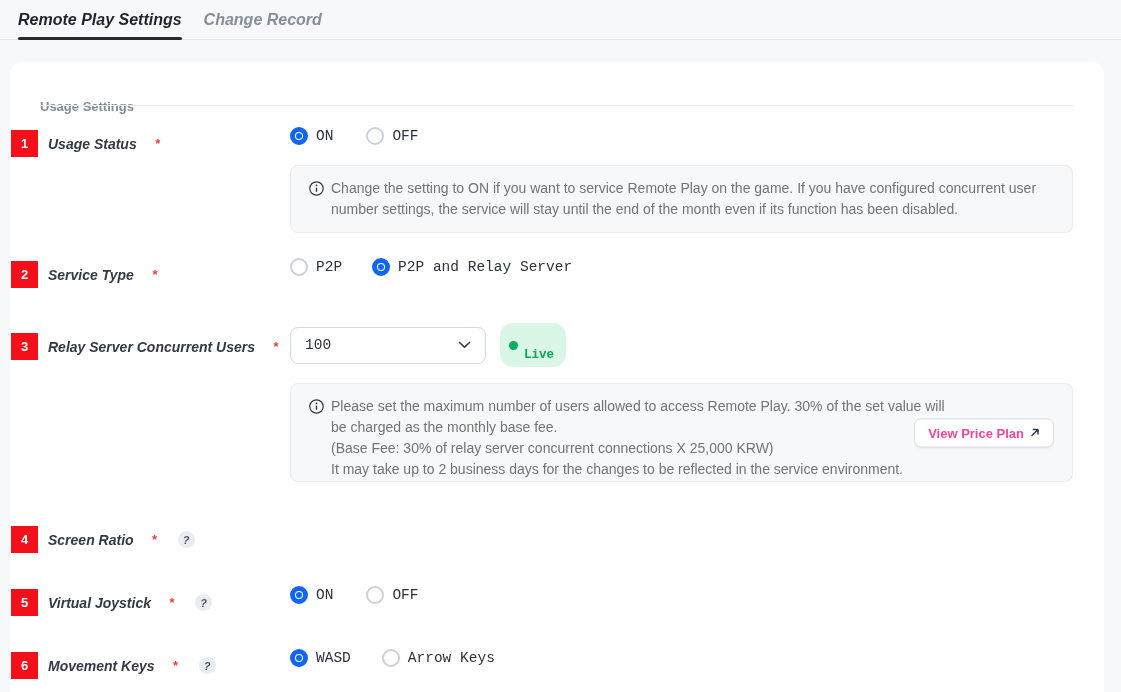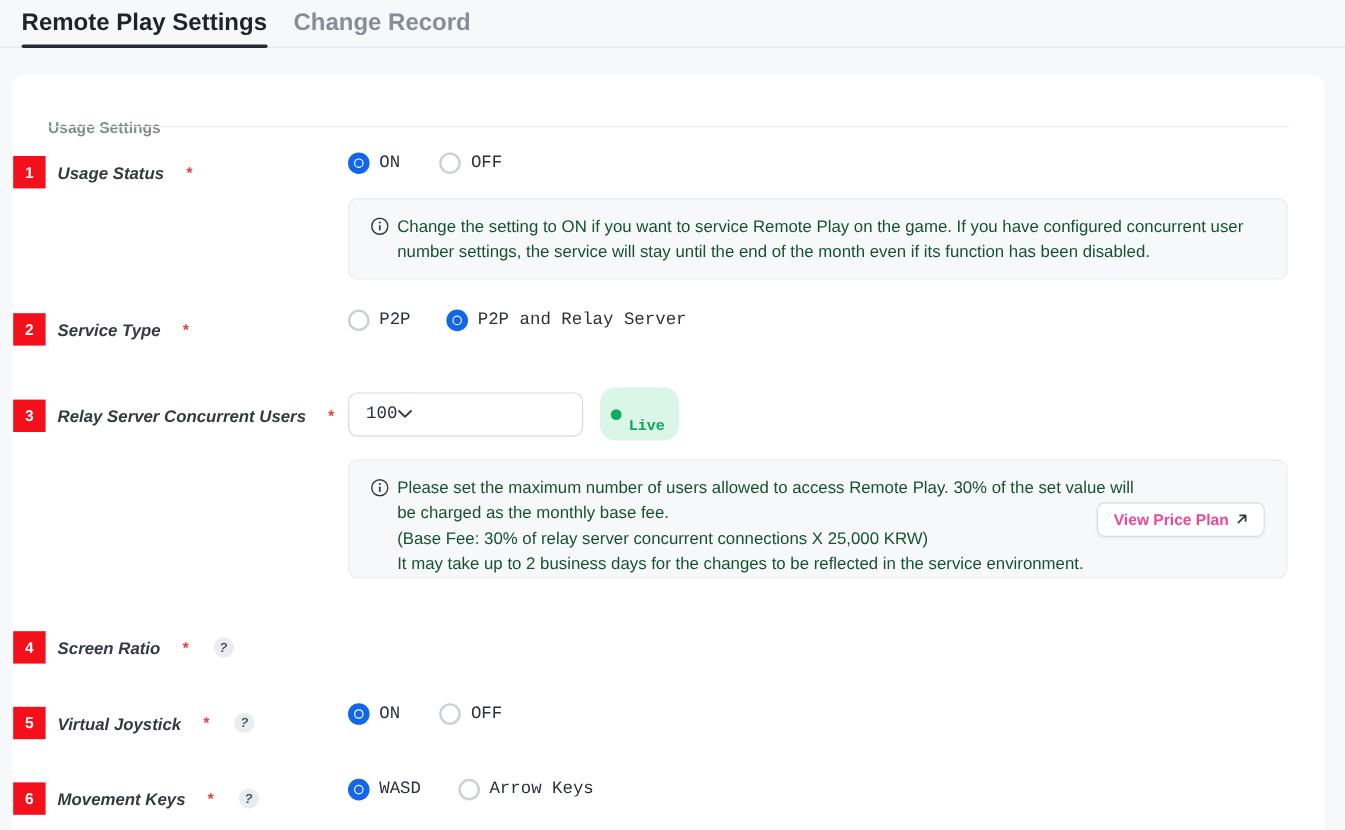--- a/index.html
+++ b/index.html
@@ -12,21 +12,21 @@
   }
   
   .tabbar {
     position:absolute; top:0; left:0; right:0; height:40px;
     display:flex; align-items:stretch; gap:22px;
     padding-left:18px;
     border-bottom:1px solid #e4e7ec;
   }
   .tab {
     position:relative; display:flex; align-items:center;
-    font-size:20px; font-weight:700; cursor:pointer;
+    font-size:16px; font-weight:700; cursor:pointer;font-style:italic;
   }
   .tab.active { color:#1f242c; }
   .tab.active::after {
     content:""; position:absolute; left:0; right:0; bottom:-1px;
     height:3px; background:#262b33; border-radius:2px;
   }
   .tab.inactive { color:#868e99; }
   
   .card {
     position:absolute; top:62px; left:10px; width:1094px; height:660px;
@@ -74,26 +74,26 @@
     background:#1166ec; border-radius:50%;
   }
   .radio-label { font-size:14.5px; color:#2b323c; }
   
   .info-box {
     position:absolute; left:280px; width:783px;
     background:#f7f8f9; border:1px solid #e9ebee; border-radius:8px;
     display:flex; gap:7px; padding:12px 18px;
   }
   .info-icon { margin-top:3px; flex:0 0 15px; }
-  .info-lines { font-size:14px; line-height:21px; color:#14532d; }
+  .info-lines { font-size:14px; line-height:21px; color:#737373; }
   
   .dropdown {
     width:196px; height:37px; background:#fff;
     border:1px solid #d6dae1; border-radius:8px;
-    display:flex; align-items:center; justify-content:flex-start;
+    display:flex; align-items:center; justify-content:space-between;
     padding:0 14px; font-size:14.5px; color:#2b313a; cursor:pointer;
   }
   
   .live-pill {
     display:flex; align-items:center; gap:6px;
     background:#d9f6e7; border-radius:13px;
     padding:5px 12px 5px 9px; margin-left:-19px;
   }
   .live-dot { width:9px; height:9px; border-radius:50%; background:#0bad60; font-size:0; }
   .live-text { font-size:12.5px; font-weight:700; color:#0aa75d;margin-top:20px; }

